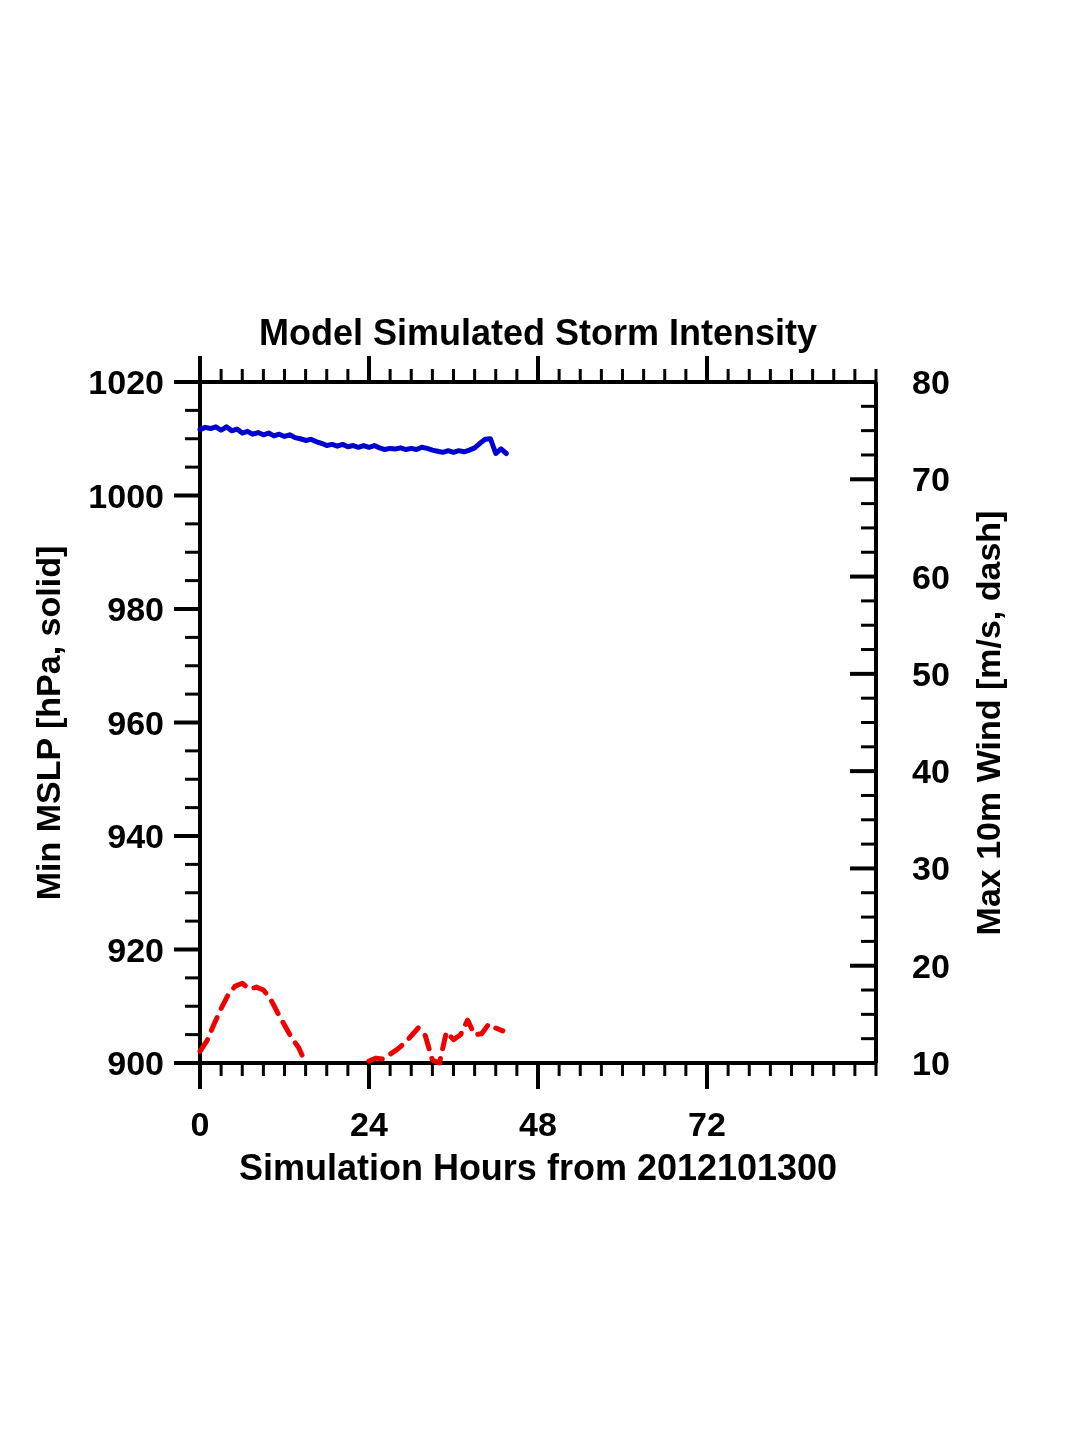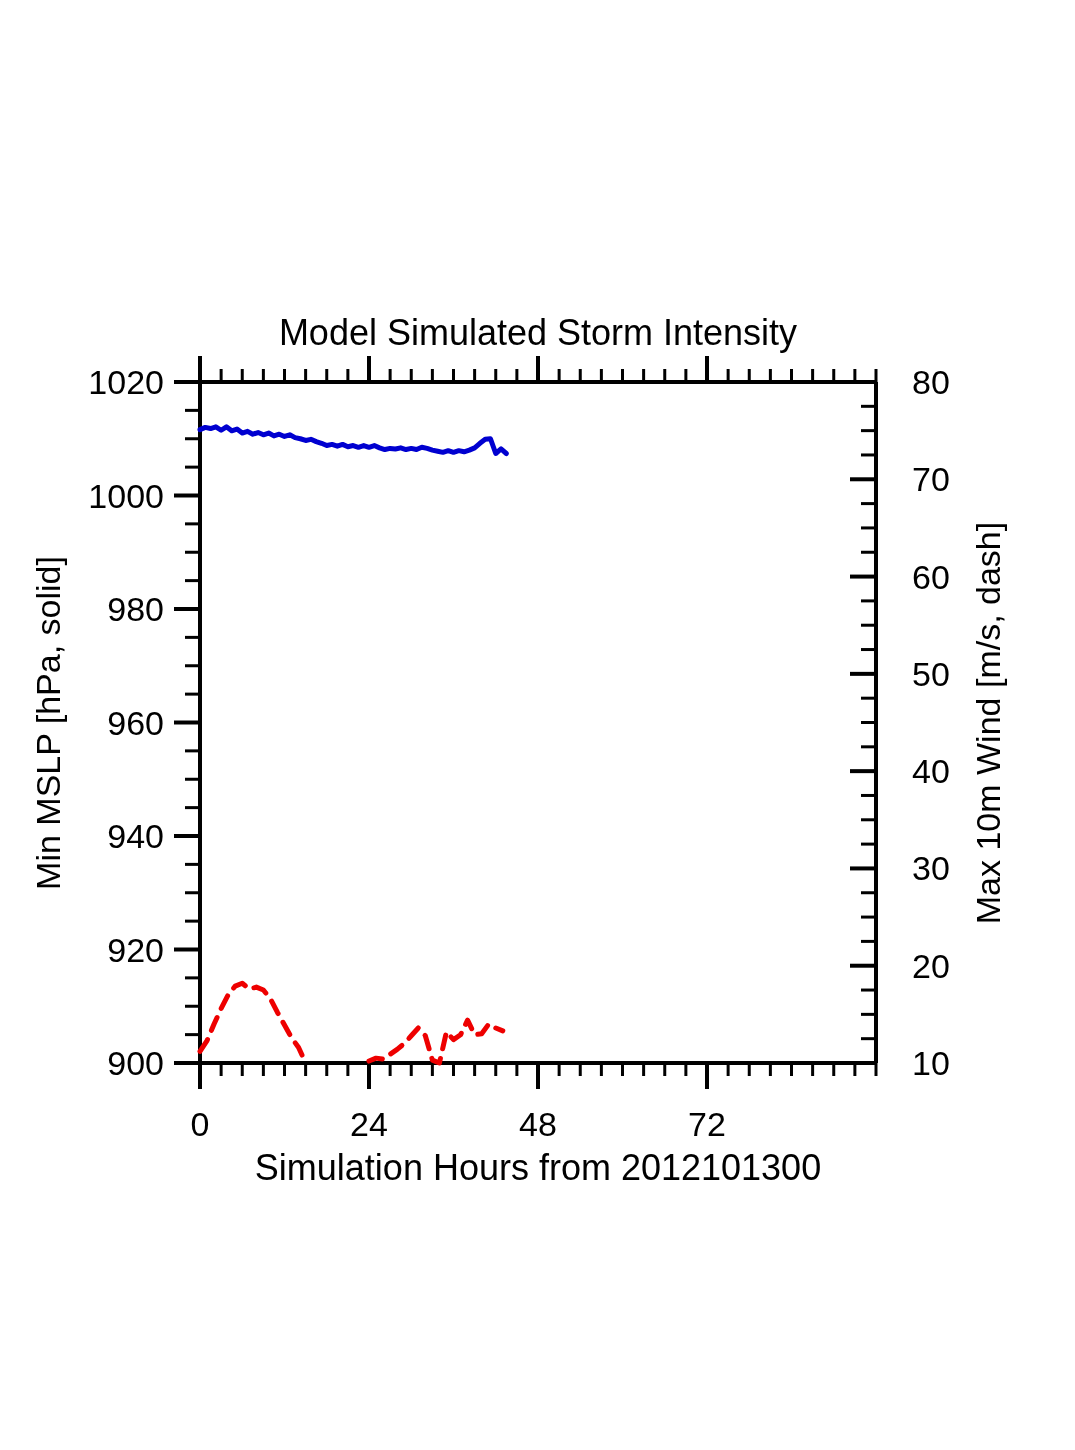--- a/index.html
+++ b/index.html
@@ -12,20 +12,21 @@
     height: 1450px;
     font-family: "Liberation Sans", sans-serif;
     color: #000000;
     overflow: hidden;
   }
   #figure {
     position: relative;
     width: 973px;
     height: 1450px;
     background: #84cc16;
+    font-weight: bold;
   }
   #plot-svg {
     position: absolute;
     left: 0;
     top: 0;
     width: 1075px;
     height: 1450px;
   }
   .ax-label {
     font-family: "Liberation Sans", sans-serif;

